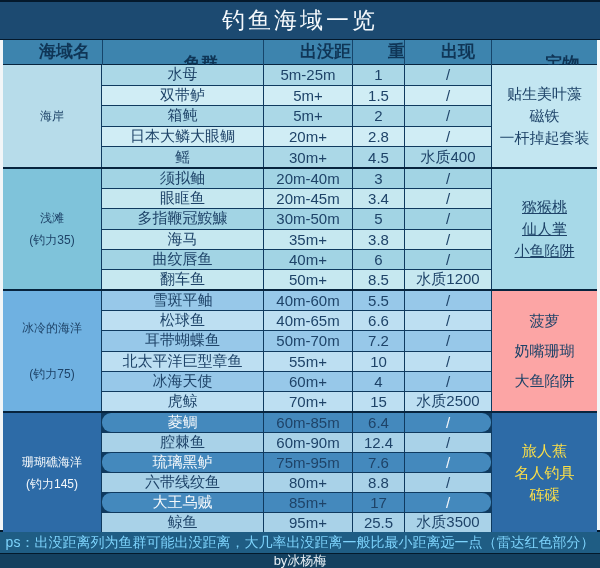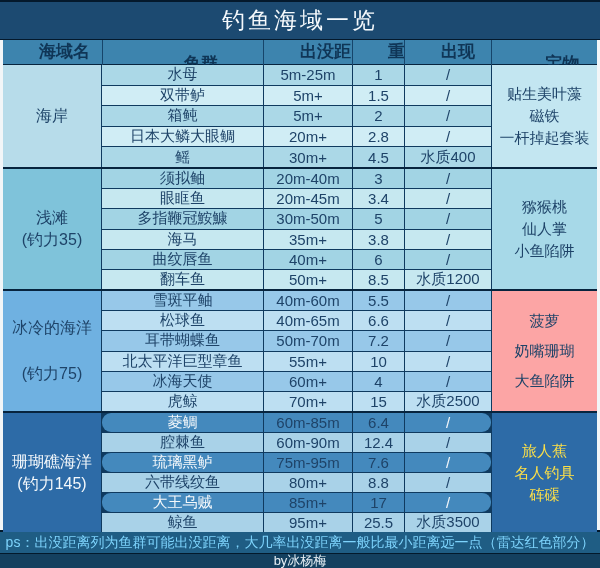--- a/index.html
+++ b/index.html
@@ -29,40 +29,40 @@
   }
   .hc { display:flex; align-items:center; justify-content:center;padding-left:36px; }
   .hc + .hc { border-left:1px solid #16456b; }
 
   .section { display:grid; grid-template-columns:99px 389px 106px; }
   .section + .section { border-top:2px solid #07243e; }
   .s1 { height:102px; } .s2 { height:122px; } .s3 { height:122px; } .s4 { height:118px; }
 
   .area-cell {
     display:flex; flex-direction:column; align-items:center; justify-content:center;
-    font-size:16px; color:#1e4368; border-right:1px solid #0f3a5f; text-align:center;
+    font-size:12px; color:#1e4368; border-right:1px solid #0f3a5f; text-align:center;
     line-height:22px;
   }
   .rows { display:flex; flex-direction:column; }
   .fish-row { flex:1; display:grid; grid-template-columns:161px 89px 52px 87px; }
   .fish-row + .fish-row { border-top:1px solid #0f3a5f; }
   .c { display:flex; align-items:center; justify-content:center;
        font-size:15px; color:#1e4368; white-space:nowrap; }
   .c + .c { border-left:1px solid #0f3a5f; }
   .treasure-cell {
     display:flex; flex-direction:column; align-items:center; justify-content:center;
     font-size:15px; color:#1e4368; border-left:1px solid #0f3a5f; text-align:center;
     line-height:22px;
   }
 
   .s1 .rA { background:#abd8e7; } .s1 .rB { background:#d0edf5; }
   .s1 .area-cell { background:#b7dcea; } .s1 .treasure-cell { background:#c3e6f1; }
 
   .s2 .rA { background:#a2d4e4; } .s2 .rB { background:#c6e8f0; }
-  .s2 .area-cell { background:#7fc3da; } .s2 .treasure-cell { background:#a7d9e8; }
+  .s2 .area-cell { background:#7fc3da; } .s2 .treasure-cell { background:#a7d9e8;text-decoration:underline; }
 
   .s3 .rA { background:#97c8e9; } .s3 .rB { background:#bddff2; }
   .s3 .area-cell { background:#6fb1e1;gap:24px; } .s3 .treasure-cell { background:#fca5a5;gap:8px; }
 
   .s4 .rA { background:#4489bd;border-radius:9px; } .s4 .rB { background:#a9d2e8; }
   .s4 .area-cell { background:#2d6ba7; color:#f4f8fb; }
   .s4 .treasure-cell { background:#2d6ba7; color:#fde047; }
   .s4 .rA .col-name, .s4 .rA .col-condition { color:#f4f8fb; }
 
   .footer-ps {

